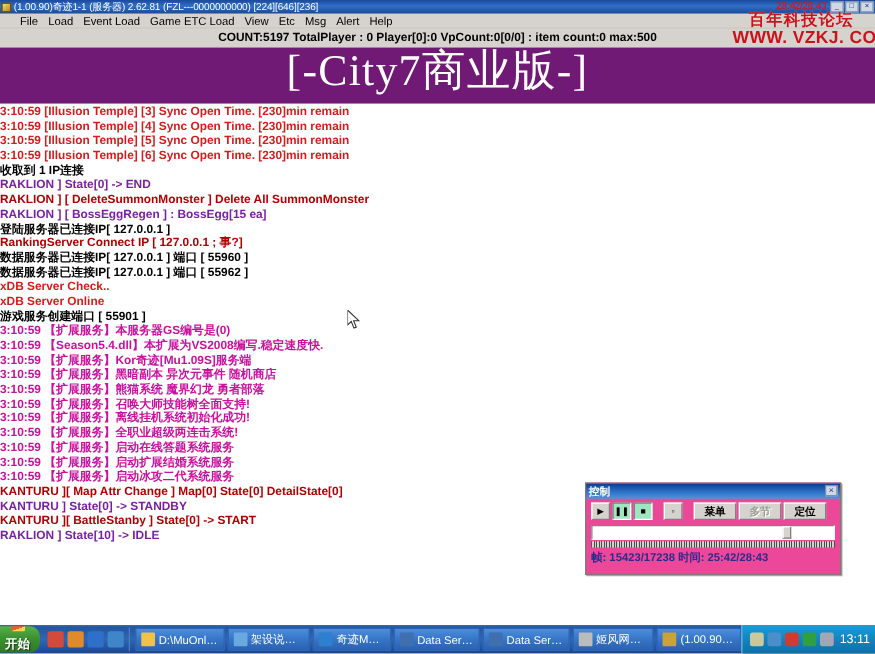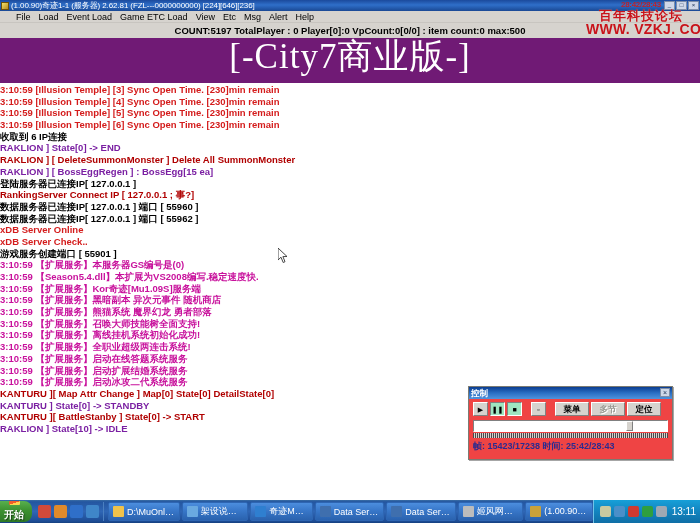--- a/index.html
+++ b/index.html
@@ -170,21 +170,21 @@
     width: 11px; height: 16px;
     z-index: 30;
     pointer-events: none;
   }
 
   
   .ctrlwin {
     position: absolute;
     left: 468px; top: 386px;
     width: 205px; height: 74px;
-    background: #ef4444;
+    background: #ec4899;
     border: 1px solid #7b7b73;
     box-shadow: 1px 1px 0 rgba(0,0,0,.35);
     z-index: 25;
   }
   .ctrlwin .cw-title {
     height: 12px;
     background: linear-gradient(to bottom, #0b3d91 0%, #2a6fc4 50%, #4f93dd 100%);
     display: flex; align-items: center;
     padding-left: 2px;
     position: relative;
@@ -368,30 +368,30 @@
 
   <div class="greenbar">
     <div class="btext">[-City7商业版-]</div>
   </div>
 
   <div class="logpanel" id="logpanel">
       <div class="logline c-red">3:10:59 [Illusion Temple] [3] Sync Open Time. [230]min remain</div>
       <div class="logline c-red">3:10:59 [Illusion Temple] [4] Sync Open Time. [230]min remain</div>
       <div class="logline c-red">3:10:59 [Illusion Temple] [5] Sync Open Time. [230]min remain</div>
       <div class="logline c-red">3:10:59 [Illusion Temple] [6] Sync Open Time. [230]min remain</div>
-      <div class="logline c-black">收取到 6 IP连接</div>
+      <div class="logline c-black">收取到 1 IP连接</div>
       <div class="logline c-purple">RAKLION ] State[0] -&gt; END</div>
       <div class="logline c-darkred">RAKLION ] [ DeleteSummonMonster ] Delete All SummonMonster</div>
       <div class="logline c-purple">RAKLION ] [ BossEggRegen ] : BossEgg[15 ea]</div>
       <div class="logline c-black">登陆服务器已连接IP[ 127.0.0.1 ]</div>
       <div class="logline c-darkred">RankingServer Connect IP [ 127.0.0.1     ; 事?]</div>
       <div class="logline c-black">数据服务器已连接IP[ 127.0.0.1 ] 端口 [ 55960 ]</div>
       <div class="logline c-black">数据服务器已连接IP[ 127.0.0.1 ] 端口 [ 55962 ]</div>
+      <div class="logline c-red">xDB Server Check..</div>
       <div class="logline c-red">xDB Server Online</div>
-      <div class="logline c-red">xDB Server Check..</div>
       <div class="logline c-black">游戏服务创建端口 [ 55901 ]</div>
       <div class="logline c-magenta">3:10:59  【扩展服务】本服务器GS编号是(0)</div>
       <div class="logline c-magenta">3:10:59  【Season5.4.dll】本扩展为VS2008编写.稳定速度快.</div>
       <div class="logline c-magenta">3:10:59  【扩展服务】Kor奇迹[Mu1.09S]服务端</div>
       <div class="logline c-magenta">3:10:59  【扩展服务】黑暗副本 异次元事件 随机商店</div>
       <div class="logline c-magenta">3:10:59  【扩展服务】熊猫系统 魔界幻龙 勇者部落</div>
       <div class="logline c-magenta">3:10:59  【扩展服务】召唤大师技能树全面支持!</div>
       <div class="logline c-magenta">3:10:59  【扩展服务】离线挂机系统初始化成功!</div>
       <div class="logline c-magenta">3:10:59  【扩展服务】全职业超级两连击系统!</div>
       <div class="logline c-magenta">3:10:59  【扩展服务】启动在线答题系统服务</div>

